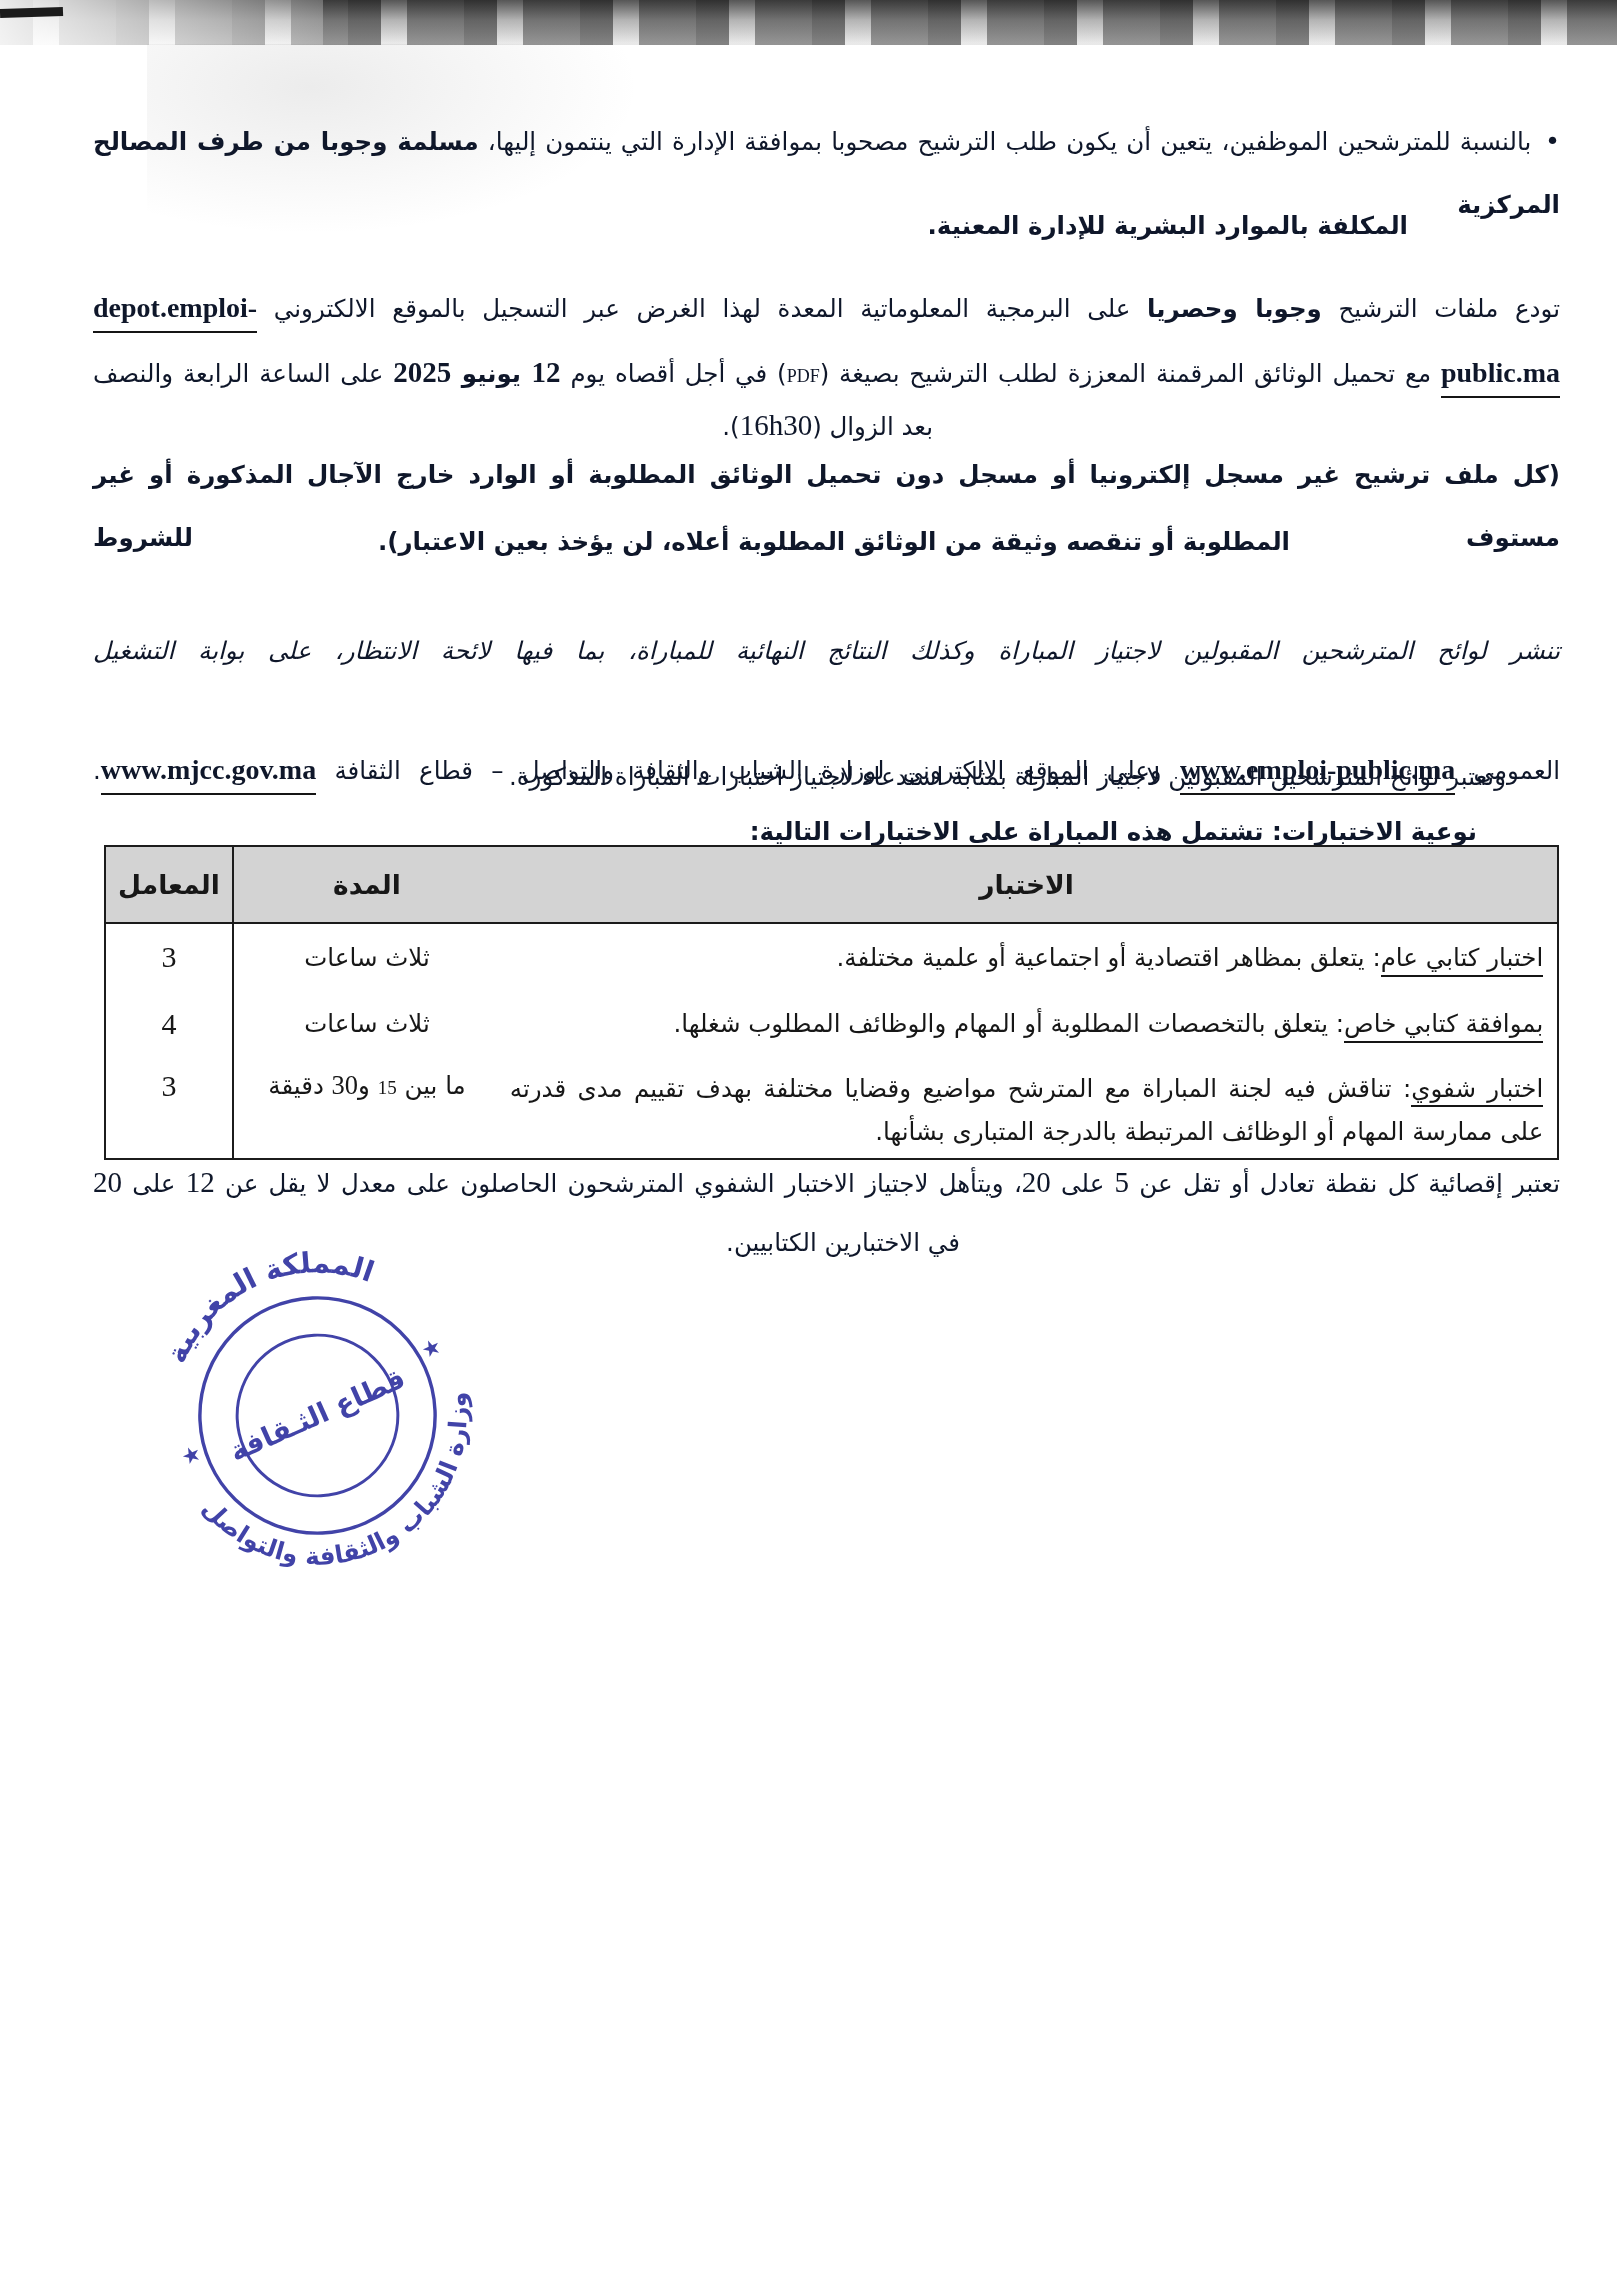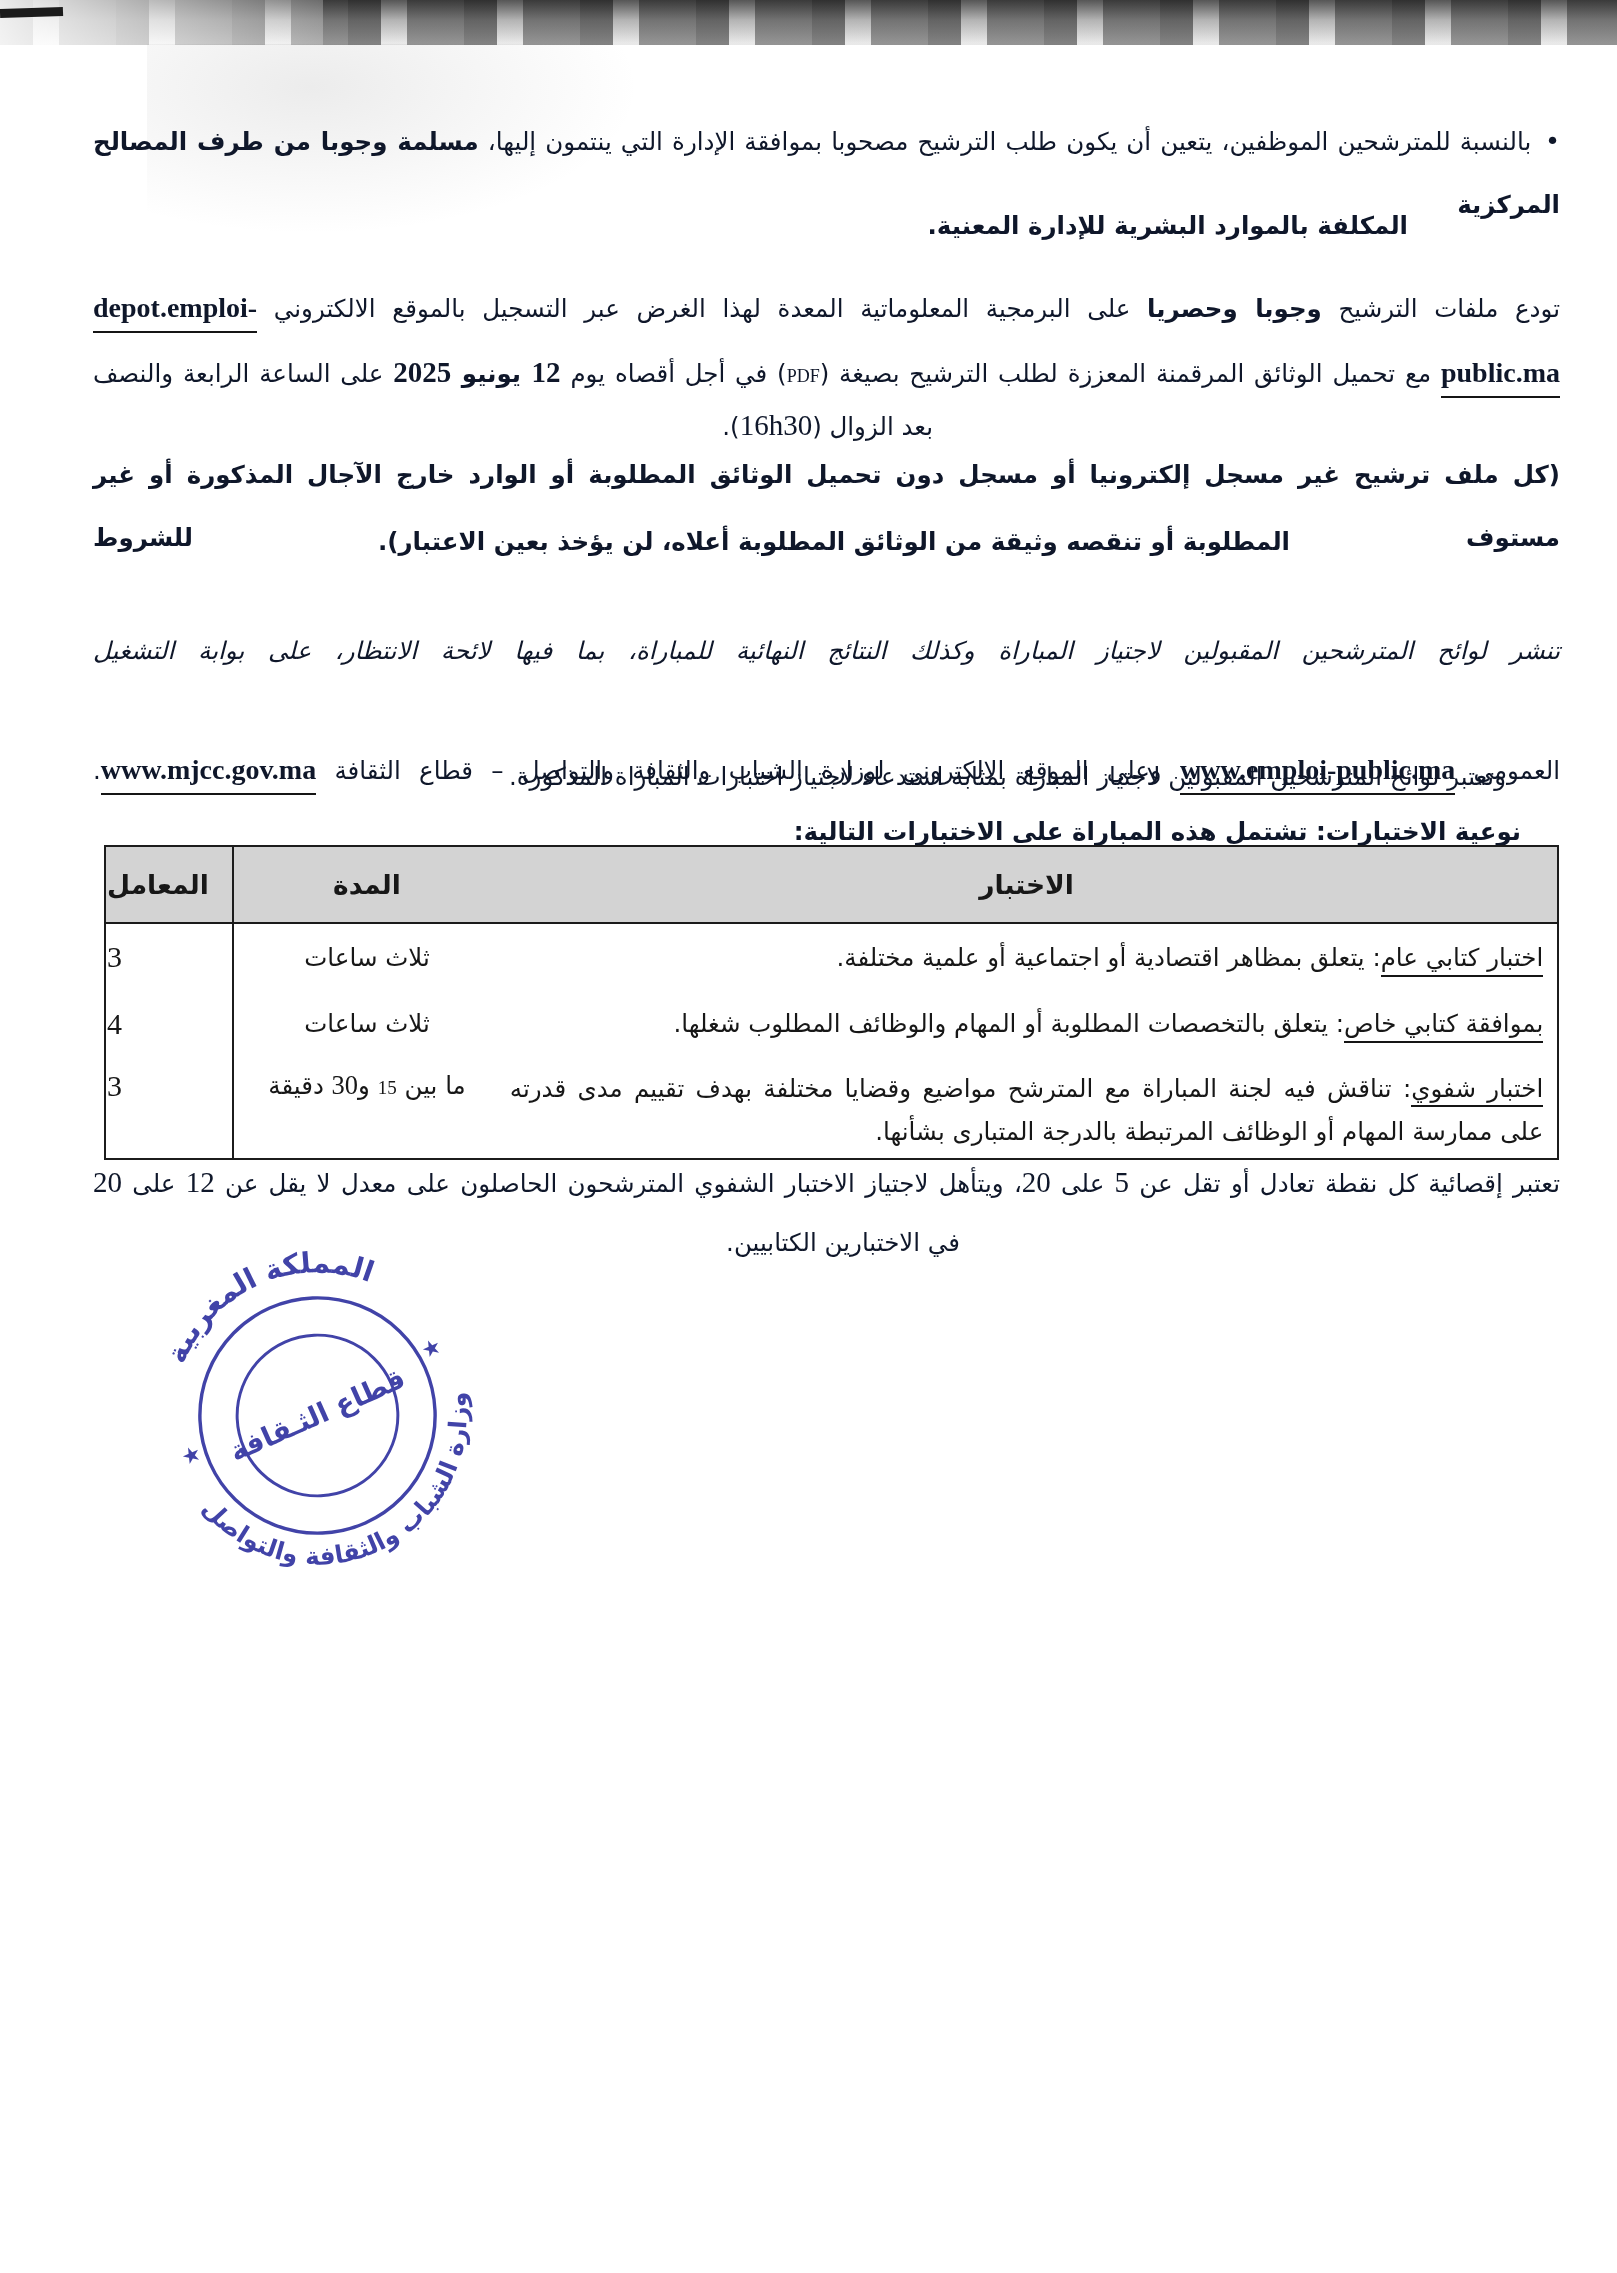--- a/index.html
+++ b/index.html
@@ -32,21 +32,21 @@
 
   
   .exams{position:absolute;top:845px;left:104px;width:1453px;border-collapse:collapse;
          direction:rtl;table-layout:fixed;font-size:24.5px;color:#171717;}
   .exams th{background:#d3d3d3;font-weight:bold;font-size:26.5px;height:63px;text-align:center;
             border-bottom:2.9px solid #1a1a1a;}
   .exams td{vertical-align:middle;}
   .exams .c-exam{width:1058px;text-align:right;padding:5.9px 13.7px 5.9px 9.8px;line-height:43px;
                  text-align:justify;}
   .exams .c-dur{width:267px;text-align:center;}
-  .exams .c-coef{width:128px;text-align:left;margin-left:13px;}
+  .exams .c-coef{width:128px;text-align:center;margin-left:13px;}
   .exams table, .exams{border:2.9px solid #1c1c1c;}
   .sep-r{border-left:2.5px solid #1c1c1c;}
   .r1{height:68px;} .r2{height:66px;} .r3{height:89px;}
   .coef{font-family:"Liberation Serif","DejaVu Serif",serif;font-size:30px;}
 
   
   .stamp{position:absolute;top:1243px;left:145px;width:345px;height:345px;opacity:.9;}
 </style>
 </head>
 <body>
@@ -75,21 +75,21 @@
 
   <div class="line just b" style="top:443px;">(كل ملف ترشيح غير مسجل إلكترونيا أو مسجل دون تحميل الوثائق المطلوبة أو الوارد خارج الآجال المذكورة أو غير مستوف للشروط</div>
   <div class="line rt b" style="top:510px;margin-right:270px;">المطلوبة أو تنقصه وثيقة من الوثائق المطلوبة أعلاه، لن يؤخذ بعين الاعتبار).</div>
 
   <div class="line just" style="top:619px;font-style:italic;">تنشر لوائح المترشحين المقبولين لاجتياز المباراة وكذلك النتائج النهائية للمباراة، بما فيها لائحة الانتظار، على بوابة التشغيل</div>
   <div class="line just" style="top:716px;margin-top:22px;">
     <span>العمومي </span><span class="url">www.emploi-public.ma</span><span> وعلى الموقع الالكتروني لوزارة الشباب والثقافة والتواصل – قطاع الثقافة </span><span class="url">www.mjcc.gov.ma</span><span>.</span>
   </div>
   <div class="line rt" style="top:745px;margin-right:54px;">وتعتبر لوائح المترشحين المقبولين لاجتياز المباراة بمثابة استدعاء لاجتياز اختبارات المباراة المذكورة.</div>
 
-  <div class="line rt b" style="top:800px;margin-right:39px;">
+  <div class="line rt b" style="top:800px;margin-right:83px;">
     <span class="ul">نوعية الاختبارات</span><span>: تشتمل هذه المباراة على الاختبارات التالية:</span>
   </div>
 
   <table class="exams">
     <colgroup>
         <col style="width:1058px">
         <col style="width:267px">
         <col style="width:128px">
       </colgroup>
     <thead>

